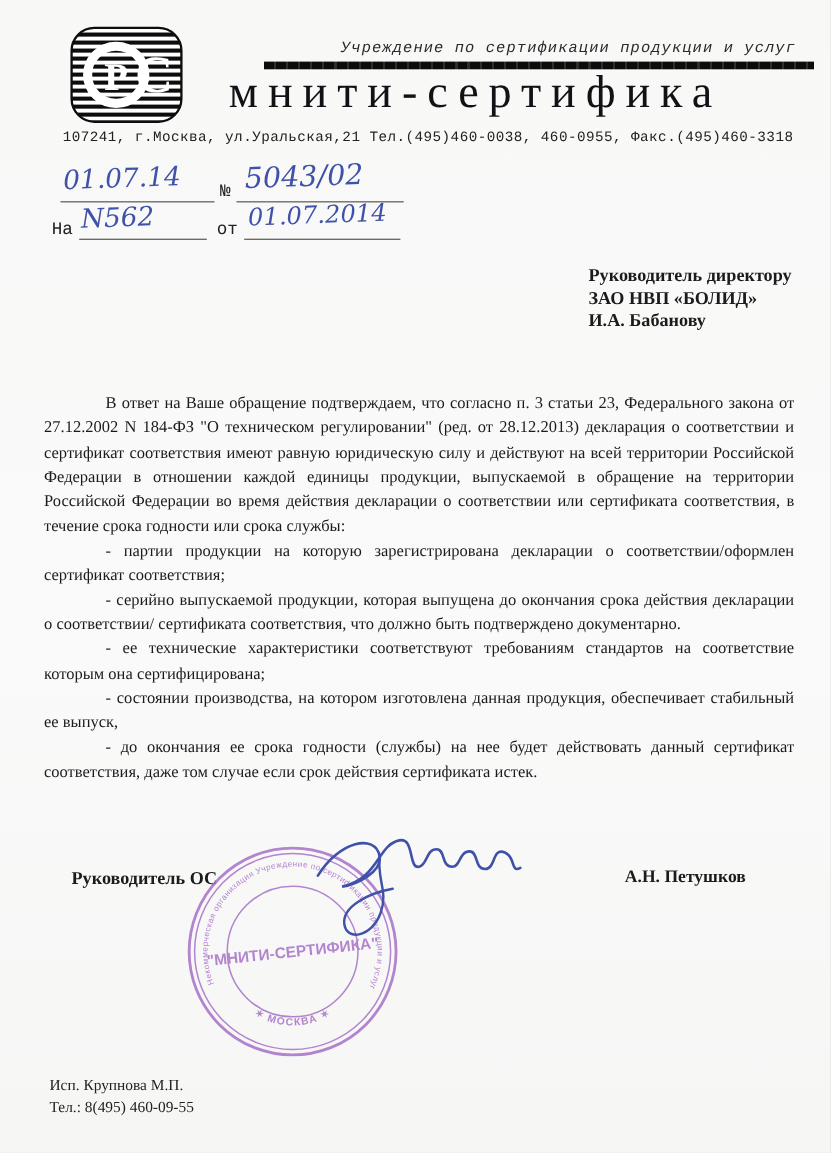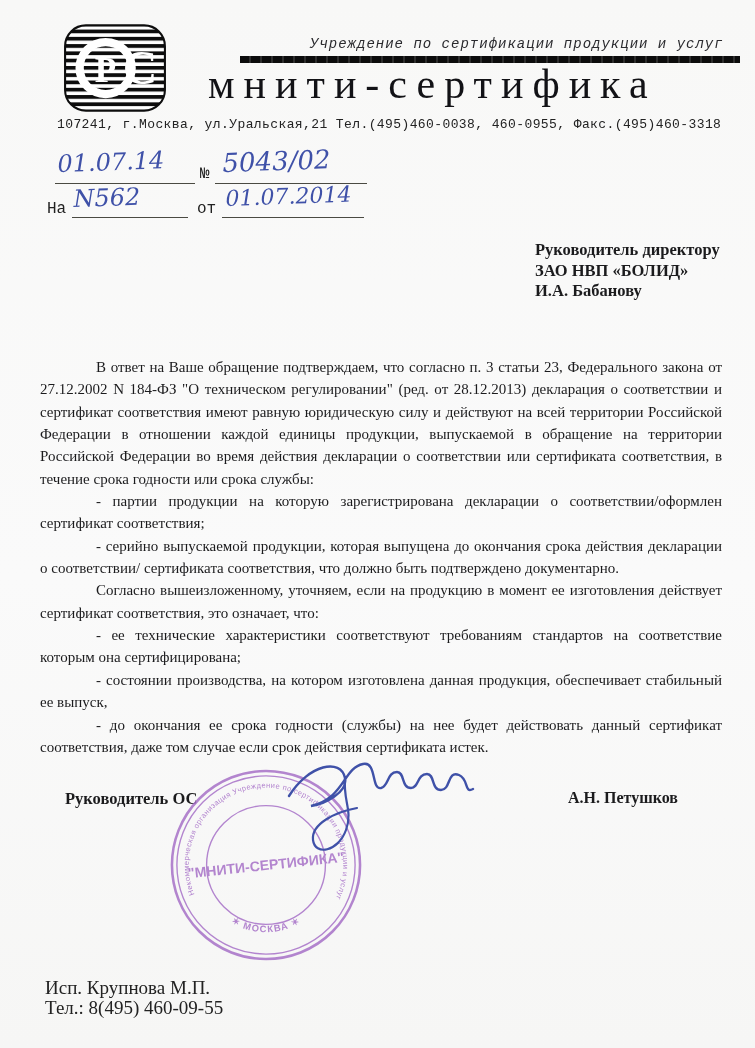--- a/index.html
+++ b/index.html
@@ -72,21 +72,21 @@
   
   .sig-title{left:65px;top:789px;font-size:16.5px;font-weight:bold;}
   .sig-name{left:568px;top:789px;font-size:16px;font-weight:bold;}
 
   .stamp-wrap{left:167px;top:766px;width:198px;height:198px;opacity:0.82;}
   .signature-ink{left:283px;top:748px;width:200px;height:120px;}
 
   
   .footer{
     left:45px;top:978px;
-    font-size:19px;line-height:19.5px;color:#222;
+    font-size:14px;line-height:19.5px;color:#222;
   }
 </style>
 </head>
 <body>
 
 <div class="page">
 
   <div class="abs" style="left:63px;top:15px;width:104px;height:104px;">
     <svg width="104" height="104" viewBox="0 0 100 100">
       <defs>
@@ -127,21 +127,20 @@
   <div class="abs addressee">
     <div>Руководитель директору</div>
     <div>ЗАО НВП «БОЛИД»</div>
     <div>И.А. Бабанову</div>
   </div>
 
   <div class="abs body-text">
     <p>В ответ на Ваше обращение подтверждаем, что согласно п. 3 статьи 23, Федерального закона от 27.12.2002 N 184-ФЗ "О техническом регулировании" (ред. от 28.12.2013) декларация о соответствии и сертификат соответствия имеют равную юридическую силу и действуют на всей территории Российской Федерации в отношении каждой единицы продукции, выпускаемой в обращение на территории Российской Федерации во время действия декларации о соответствии или сертификата соответствия, в течение срока годности или срока службы:</p>
     <p>- партии продукции на которую зарегистрирована декларации о соответствии/оформлен сертификат соответствия;</p>
     <p>- серийно выпускаемой продукции, которая выпущена до окончания срока действия декларации о соответствии/ сертификата соответствия, что должно быть подтверждено документарно.</p>
-    <p>Согласно вышеизложенному, уточняем, если на продукцию в момент ее изготовления действует сертификат соответствия, это означает, что:</p>
     <p>- ее технические характеристики соответствуют требованиям стандартов на соответствие которым она сертифицирована;</p>
     <p>- состоянии производства, на котором изготовлена данная продукция, обеспечивает стабильный ее выпуск,</p>
     <p>- до окончания ее срока годности (службы) на нее будет действовать данный сертификат соответствия, даже  том случае если срок действия сертификата истек.</p>
   </div>
 
   <div class="abs sig-title">Руководитель ОС</div>
   <div class="abs sig-name">А.Н. Петушков</div>
 
   <div class="abs stamp-wrap">
     <svg width="198" height="198" viewBox="0 0 200 200">

